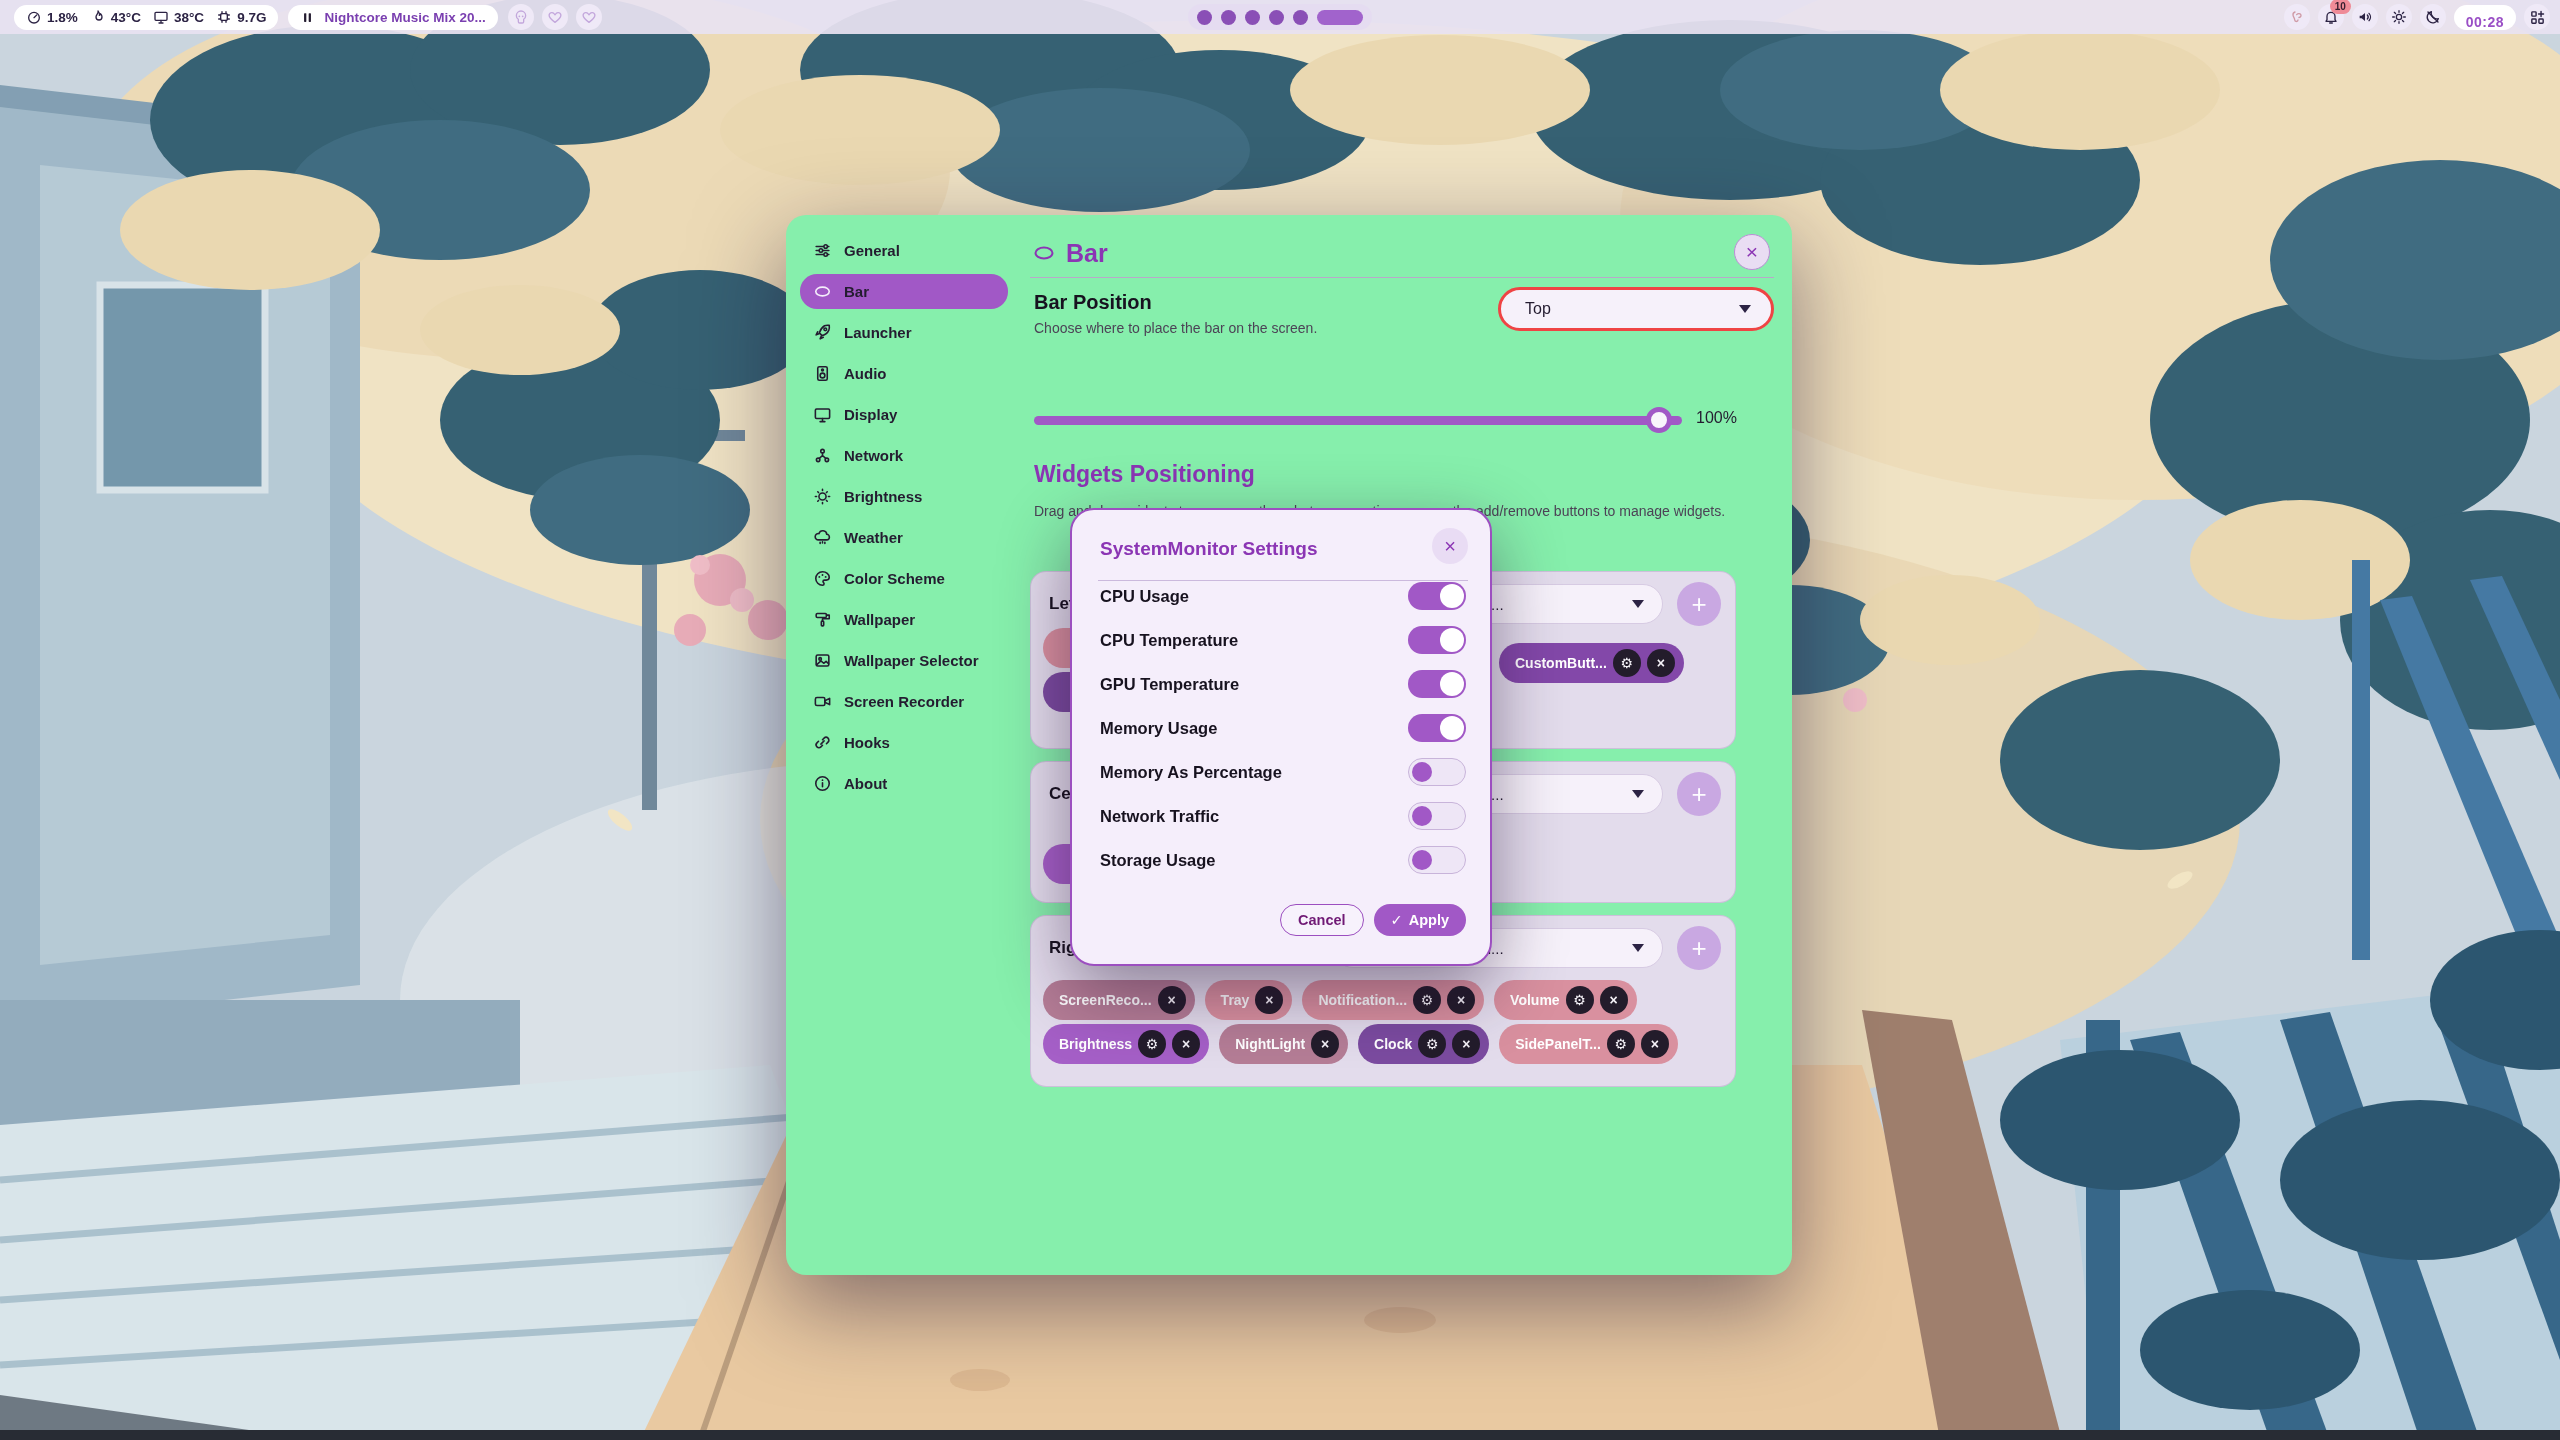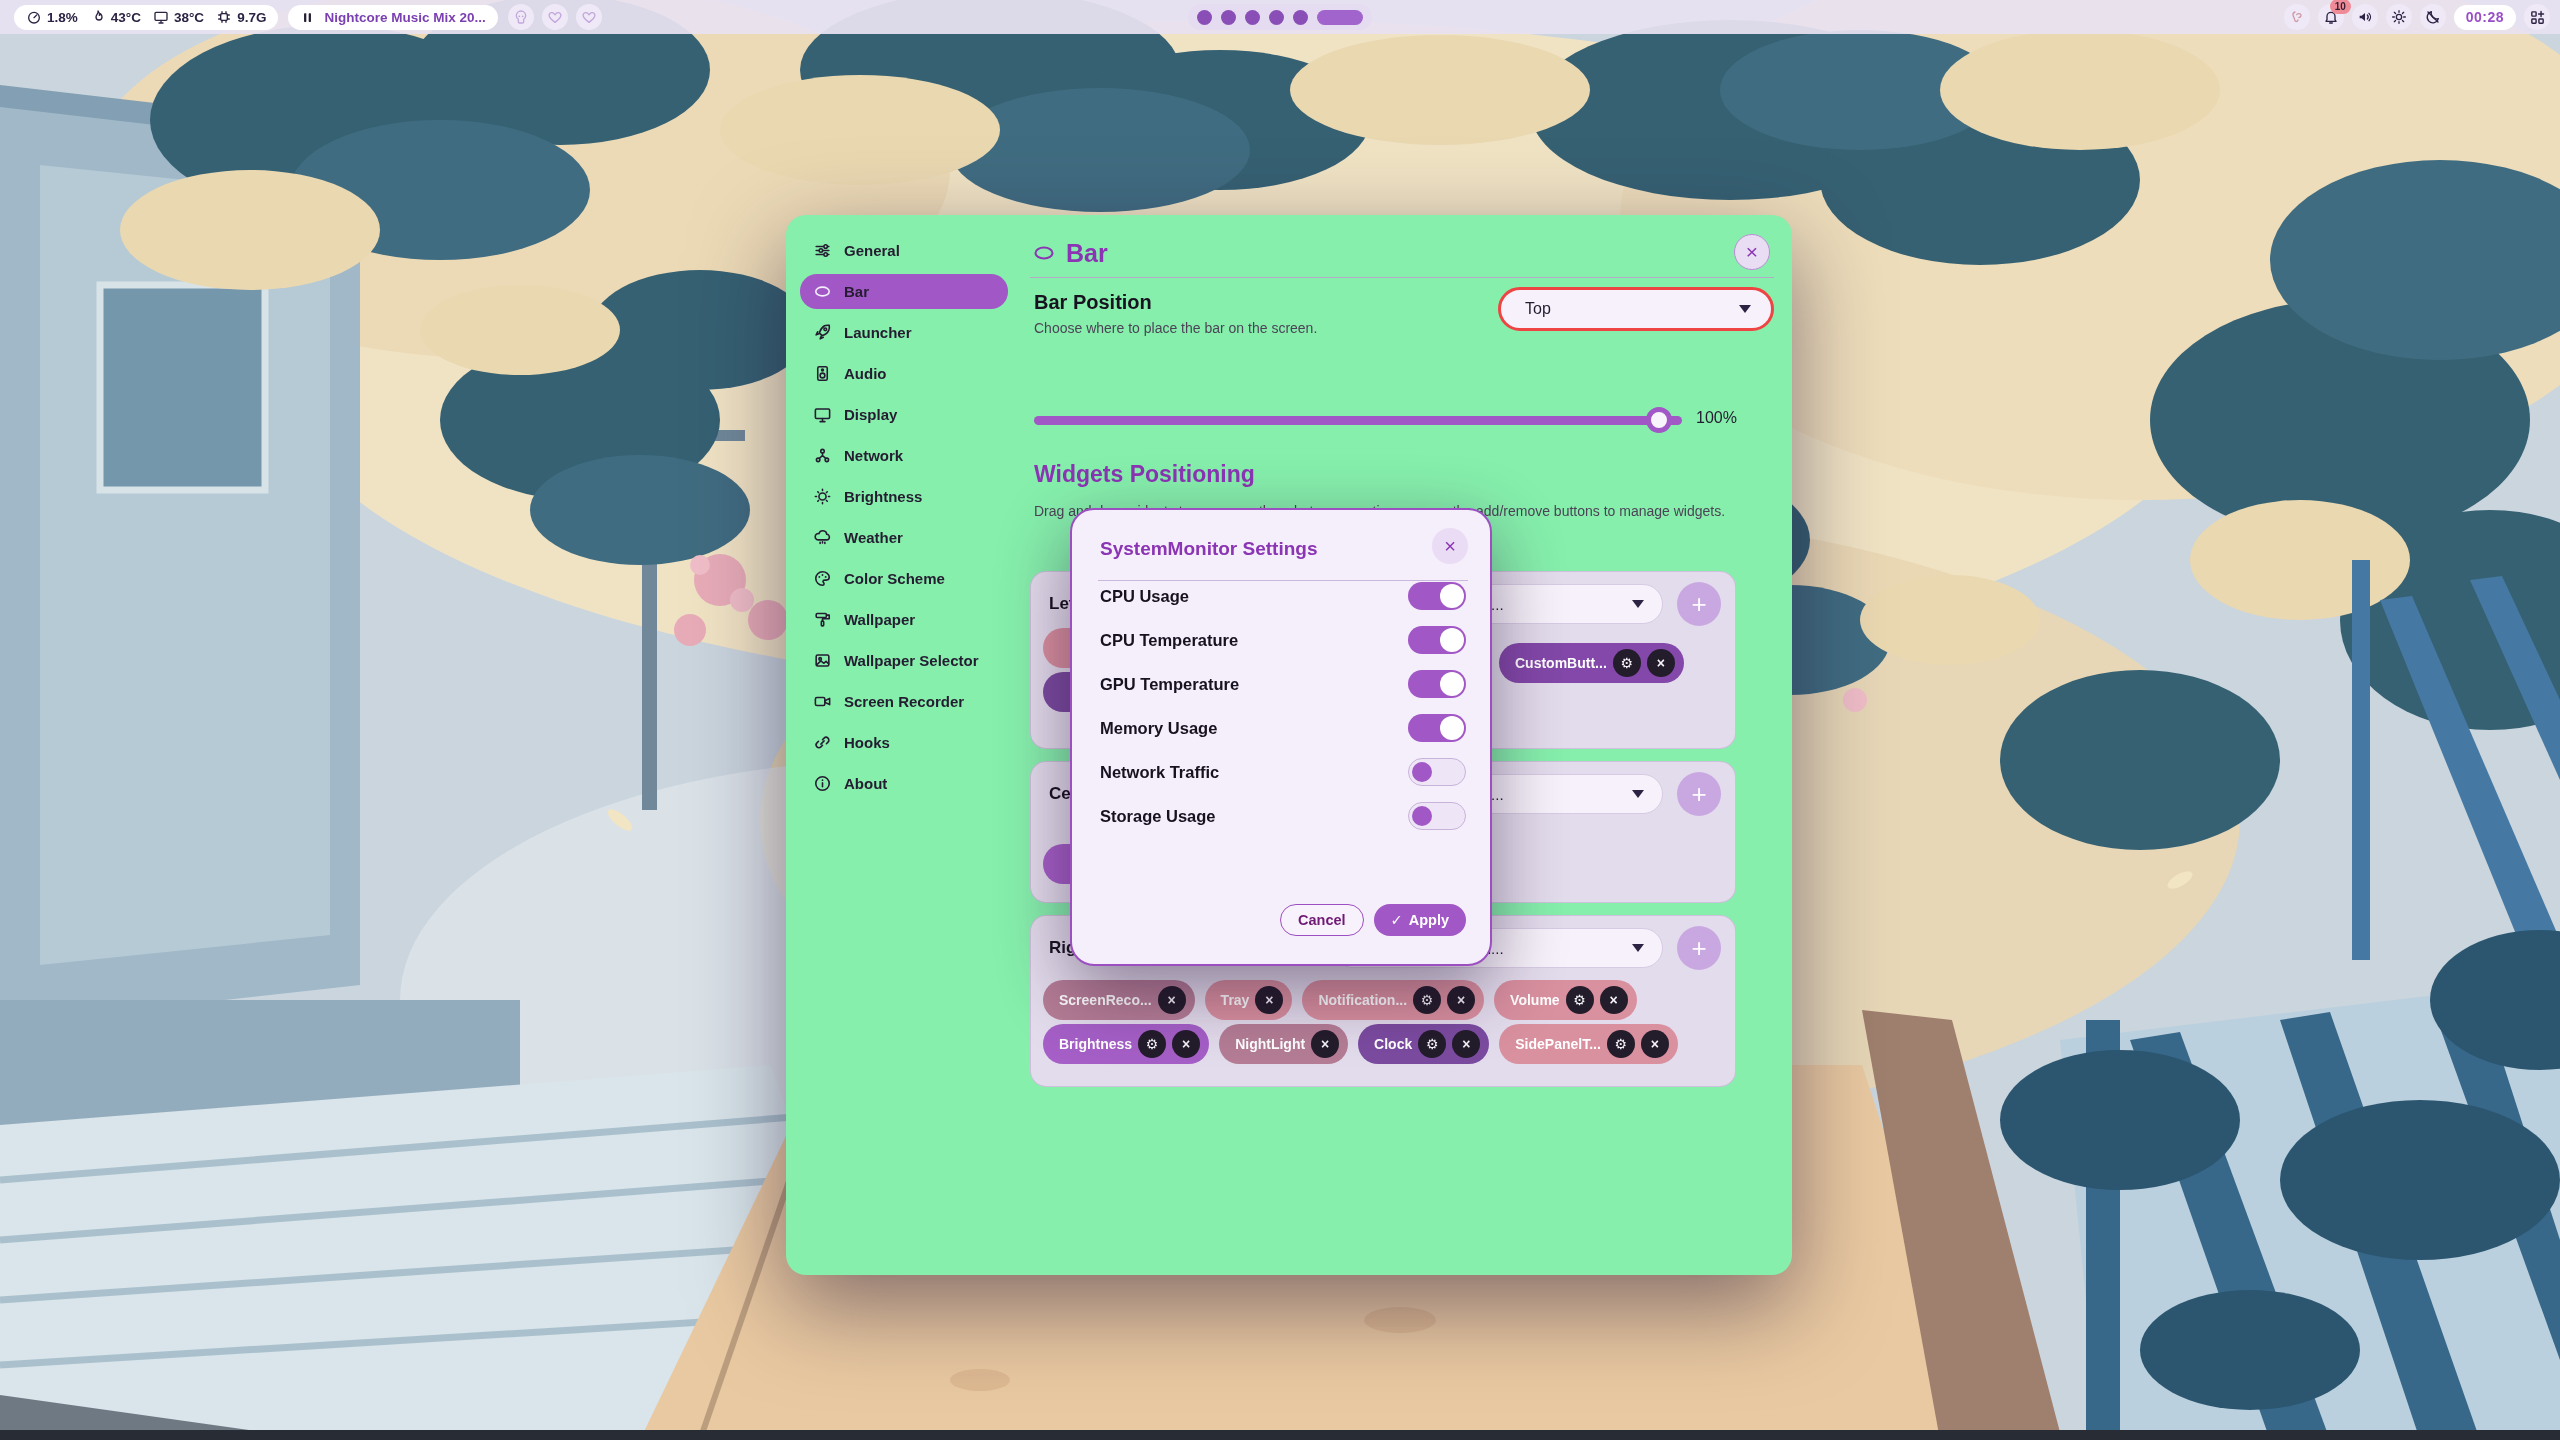--- a/index.html
+++ b/index.html
@@ -28,21 +28,21 @@
   .round-btn .ic{width:16px;height:16px;color:#2c2344;}
   .round-btn.pale .ic{color:#c3a7dc;}
   .round-btn.tray .ic{color:#cf9aa6;}
   .badge{position:absolute;top:-5px;right:-7px;min-width:21px;height:15px;border-radius:8px;
     background:#ef8b97;color:#3a2030;font-size:10px;font-weight:700;display:flex;
     align-items:center;justify-content:center;padding:0 4px;}
   .ws-pill{height:26px;border-radius:13px;background:#e5dcf1;display:flex;align-items:center;
     gap:9px;padding:0 9px;}
   .ws-dot{width:15px;height:15px;border-radius:50%;background:#8a4fb6;}
   .ws-active{width:46px;height:15px;border-radius:8px;background:#a163cc;}
-  .clock-pill{padding:0 12px;}
+  .clock-pill{padding:0 12px;align-items:flex-end;}
   .clock-txt{color:#9a4fc6;font-weight:700;font-size:14px;letter-spacing:.5px;}
   .apps-btn .ic{width:17px;height:17px;color:#2c2344;}
 
   
   .window{position:absolute;left:786px;top:215px;width:1006px;height:1060px;z-index:10;
     background:#86efac;border-radius:20px;box-shadow:0 30px 90px rgba(30,15,50,.5);}
   .sidebar{position:absolute;left:14px;top:18px;width:208px;}
   .side-item{display:flex;align-items:center;gap:12px;height:35px;padding:0 13px;
     border-radius:17px;margin-bottom:6px;color:#241c30;}
   .side-item .ic{width:19px;height:19px;flex:0 0 19px;color:#241c30;}
@@ -665,20 +665,26 @@
             <div class="knob"></div>
           </div>
         </div>
         <div class="t-row">
           <span class="t-label">Memory Usage</span>
           <div class="switch on">
             <div class="knob"></div>
           </div>
         </div>
         <div class="t-row">
+          <span class="t-label">Memory As Percentage</span>
+          <div class="switch off">
+            <div class="knob"></div>
+          </div>
+        </div>
+        <div class="t-row">
           <span class="t-label">Network Traffic</span>
           <div class="switch off">
             <div class="knob"></div>
           </div>
         </div>
         <div class="t-row">
           <span class="t-label">Storage Usage</span>
           <div class="switch off">
             <div class="knob"></div>
           </div>

